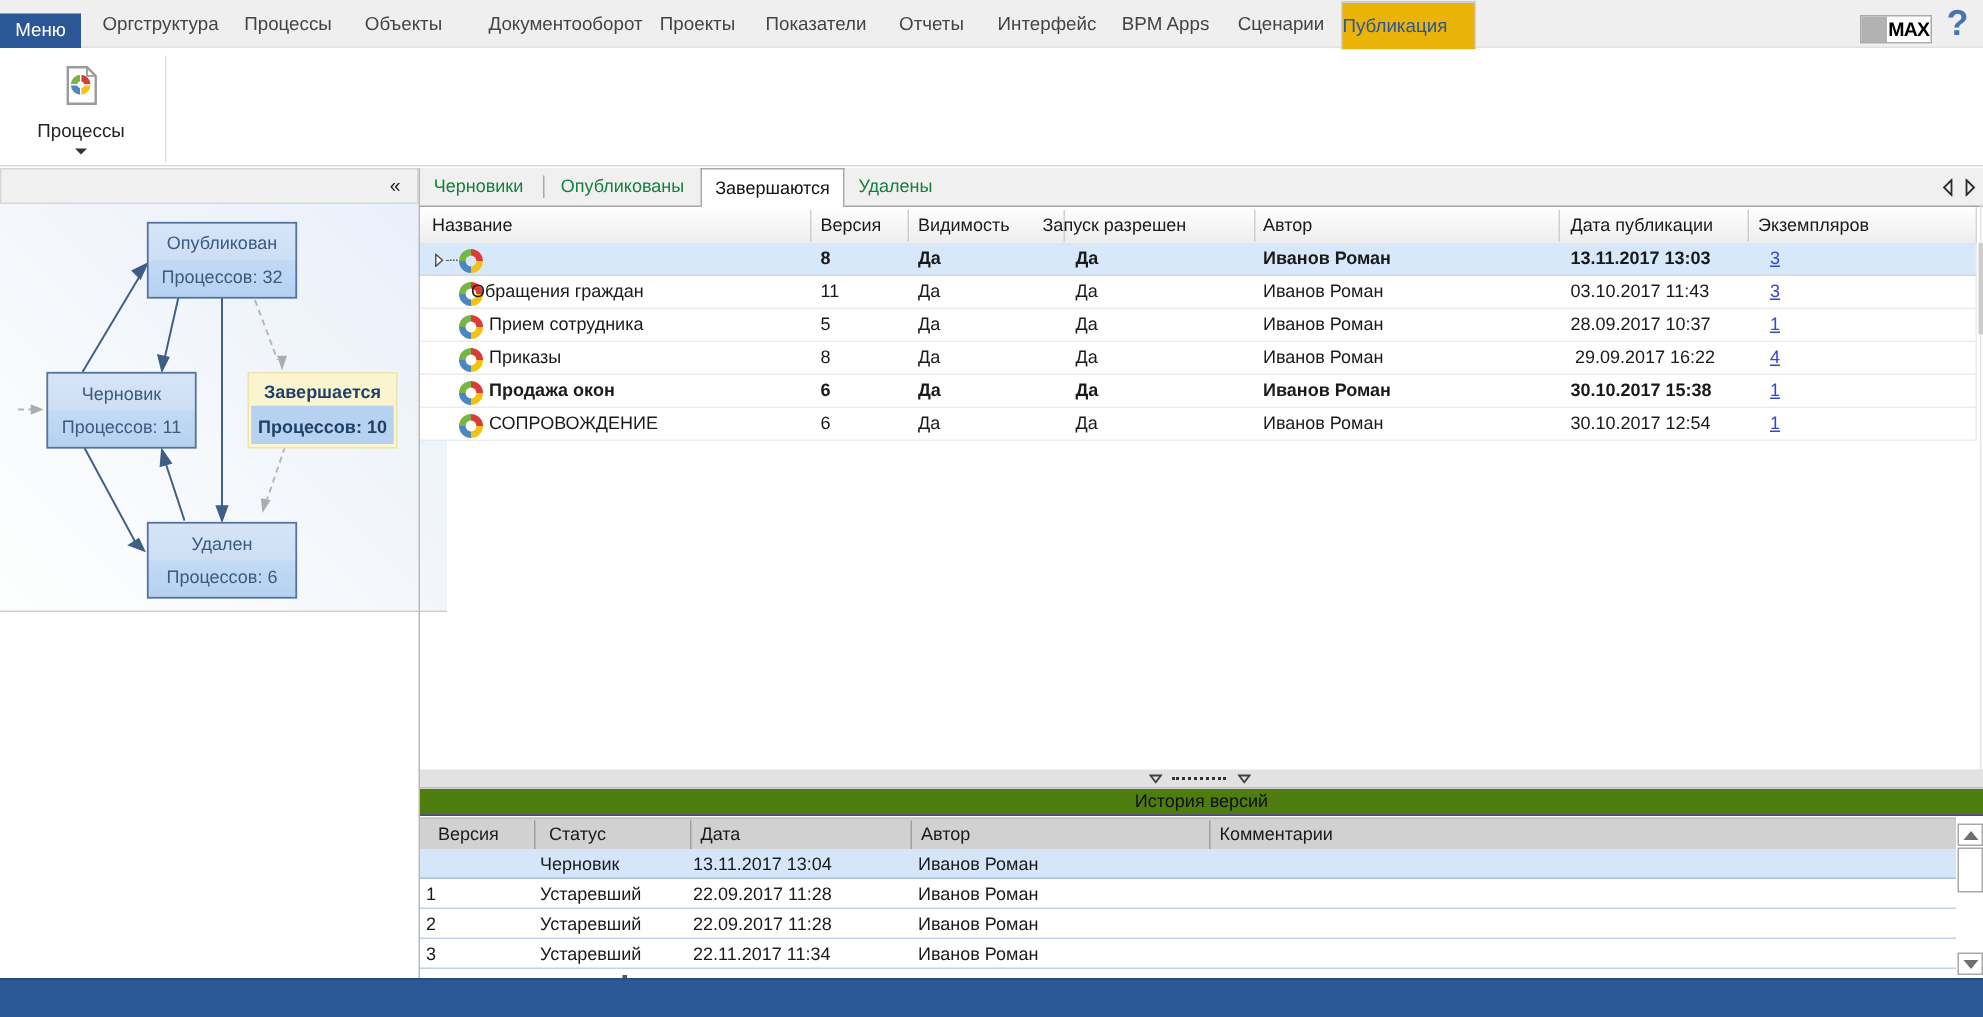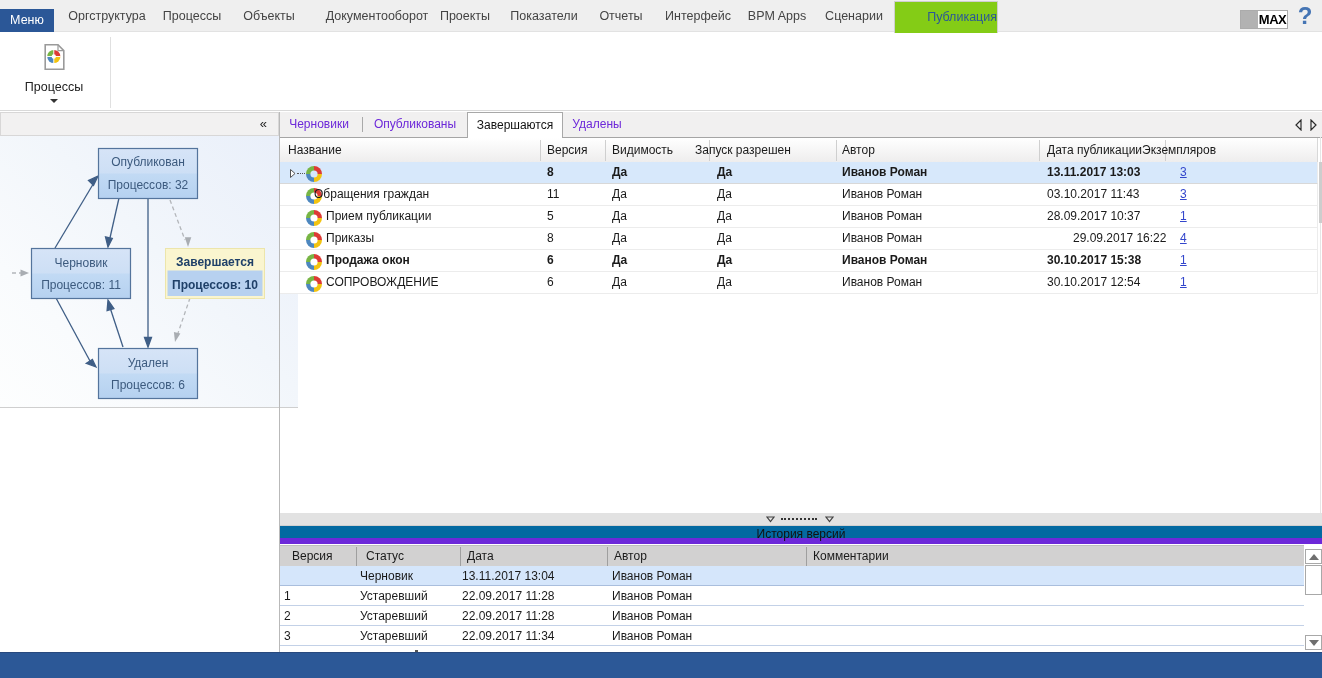--- a/index.html
+++ b/index.html
@@ -2,21 +2,21 @@
 <html><head><meta charset="utf-8">
 <style>
 * { margin:0; padding:0; box-sizing:border-box; }
 html,body { width:1322px; height:678px; overflow:hidden; background:#fff;
   font-family:"Liberation Sans", sans-serif; font-size:12px; color:#1a1a1a; }
 
 
 #menubar { position:absolute; left:0; top:0; width:1322px; height:32px; background:#efefef; border-bottom:1px solid #e2e2e2; }
 .mitem { position:absolute; top:0; height:32px; line-height:32px; transform:translateX(-50%); color:#444; font-size:12.5px; white-space:nowrap; }
 #tab-menu { position:absolute; left:0px; top:9px; width:54px; height:23px; background:#2b5797; color:#fff; text-align:center; line-height:23px; font-size:12.5px; }
-#tab-pub { position:absolute; left:894px; top:1px; width:104px; height:32px; background:#84cc16; border:1px solid #cfcfcf; border-bottom:none; color:#2b5797; text-align:right; line-height:30px; font-size:12.5px; }
+#tab-pub { position:absolute; left:894px; top:1px; width:90px; height:32px; background:#eab308; border:1px solid #cfcfcf; border-bottom:none; color:#2b5797; text-align:left; line-height:30px; font-size:12.5px; }
 #maxlogo { position:absolute; left:1240px; top:10px; width:48px; height:19px; border:1px solid #ababab; background:#fff; }
 #maxlogo .sq { position:absolute; left:0; top:0; width:17px; height:17px; background:#b2b2b2; }
 #maxlogo .tx { position:absolute; left:17px; top:0; width:29px; height:17px; font-weight:bold; font-size:13px; line-height:17px; text-align:center; color:#000; letter-spacing:-0.5px; }
 #help { position:absolute; left:1295px; top:2px; width:20px; height:28px; color:#4575b4; font-size:24px; font-weight:bold; text-align:center; line-height:28px; }
 
 
 #toolbar { position:absolute; left:0; top:33px; width:1322px; height:77px; background:#fff; }
 #tsep { position:absolute; left:110px; top:4px; width:1px; height:71px; background:#e0e0e0; }
 #toolicon { position:absolute; left:44px; top:11px; }
 #toollabel { position:absolute; left:0px; top:47px; width:108px; text-align:center; font-size:12.5px; color:#222; }
@@ -25,39 +25,39 @@
 
 
 #lp-header { position:absolute; left:0; top:112px; width:279px; height:24px; background:#f2f1f1; border:1px solid #d8d7d7; }
 #lp-header .t { position:absolute; left:0; top:0; width:250px; text-align:center; line-height:22px; color:#111; }
 #lp-header .c { position:absolute; right:11px; top:0; line-height:22px; font-size:13px; color:#222; }
 #lp-diagram { position:absolute; left:0; top:136px; width:298px; height:272px; background:linear-gradient(225deg, #e9effa 0%, #f2f6fb 45%, #f9fbfd 75%, #fdfefe 100%); border-bottom:1px solid #cfcfcf; }
 #vline-left { position:absolute; left:279px; top:112px; width:1px; height:541px; background:#b9b9b9; }
 
 
 #tabbar { position:absolute; left:280px; top:112px; width:1042px; height:26px; background:#f1f0f0; border-bottom:1px solid #a5a5a5; }
-.ttab { position:absolute; top:0; height:25px; line-height:25px; transform:translateX(-50%); color:#6d28d9; white-space:nowrap; }
+.ttab { position:absolute; top:0; height:25px; line-height:25px; transform:translateX(-50%); color:#15803d; white-space:nowrap; }
 #tabsep1 { position:absolute; left:362px; top:5px; width:1px; height:15px; background:#a9a9a9; }
 #acttab { position:absolute; left:187px; top:0px; width:96px; height:26px; background:#fff; border:1px solid #a8a8a8; border-bottom:none; text-align:center; line-height:24px; color:#111; z-index:3; }
 #navarr { position:absolute; left:1293px; top:7px; width:26px; height:12px; font-size:9px; color:#333; letter-spacing:3px; }
 
 
 #thead { position:absolute; left:280px; top:138px; width:1038px; border-right:1px solid #d8d8d8; height:25px; background:linear-gradient(#ffffff, #eeeded); border-bottom:1px solid #d5d5d5; }
 .hcell { position:absolute; top:0; height:24px; line-height:24px; color:#1a1a1a; }
 .hsep { position:absolute; top:2px; width:1px; height:21px; background:#cfcfcf; }
 .trow { position:absolute; left:280px; width:1038px; border-right:1px solid #ececec; height:22px; border-bottom:1px solid #ececec; background:#fff; }
 .trow.sel { background:#d7e8fb; border-bottom:1px solid #d8d8d8; }
 .trow.b { font-weight:bold; }
 .cell { position:absolute; top:0; height:21px; line-height:21px; white-space:nowrap; }
 .icon16 { position:absolute; left:26px; top:4px; }
 .lnk { color:#3346cc; text-decoration:underline; }
 
 
 #splitter { position:absolute; left:280px; top:513px; width:1042px; height:12px; background:#e2e2e2; }
-#histbar { position:absolute; left:280px; top:525px; width:1042px; height:19px; background:#0369a1; border-top:1px solid #d0d0d0; border-bottom:6px solid #6d28d9; text-align:center; line-height:17px; color:#111; }
+#histbar { position:absolute; left:280px; top:525px; width:1042px; height:19px; background:#4d7c0f; border-top:1px solid #d0d0d0; border-bottom:1px solid #6d28d9; text-align:center; line-height:17px; color:#111; }
 
 
 #bhead { position:absolute; left:280px; top:545px; width:1024px; height:21px; background:#d2d1d1; border-top:1px solid #bdbdbd; }
 .bhcell { position:absolute; top:0; height:20px; line-height:20px; color:#1a1a1a; }
 .bhsep { position:absolute; top:1px; width:1px; height:19px; background:#9f9f9f; }
 .brow { position:absolute; left:280px; width:1024px; height:20px; background:#fff; border-bottom:1px solid #c3d1e7; }
 .brow.sel { background:#d5e6fb; border-bottom:1px solid #a9bedd; }
 
 
 #sb-up, #sb-th, #sb-dn { position:absolute; left:1305px; width:17px; background:#fff; border:1px solid #a8a8a8; }
@@ -185,21 +185,21 @@
   <div class="hcell" style="left:267px">Версия</div>
   <div class="hsep" style="left:325px"></div>
   <div class="hcell" style="left:332px">Видимость</div>
   <div class="hsep" style="left:429px"></div>
   <div class="hcell" style="left:415px">Запуск разрешен</div>
   <div class="hsep" style="left:556px"></div>
   <div class="hcell" style="left:562px">Автор</div>
   <div class="hsep" style="left:759px"></div>
   <div class="hcell" style="left:767px">Дата публикации</div>
   <div class="hsep" style="left:885px"></div>
-  <div class="hcell" style="left:862px">Экземпляров</div>
+  <div class="hcell" style="left:892px">Экземпляров</div>
 </div>
 
 <div class="trow sel b" style="top:162px">
   <svg style="position:absolute;left:10px;top:7px" width="6" height="9" viewBox="0 0 6 9">
       <path d="M0.5 0.5 L5 4.5 L0.5 8.5 Z" fill="#fff" stroke="#555" stroke-width="1"></path>
     </svg>
   <div style="position:absolute;left:17px;top:11px;width:8px;border-top:1px dotted #555"></div>
   <div class="icon16"><svg width="16" height="16" viewBox="0 0 16 16">
         <path d="M8 8 L8 0 A8 8 0 0 1 16 8 Z" fill="#dd3b35"></path>
         <path d="M8 8 L16 8 A8 8 0 0 1 8 16 Z" fill="#f2c310"></path>
@@ -231,42 +231,42 @@
   <div class="cell lnk" style="left:900px">3</div>
 </div>
 <div class="trow" style="top:206px">
   <div class="icon16"><svg width="16" height="16" viewBox="0 0 16 16">
         <path d="M8 8 L8 0 A8 8 0 0 1 16 8 Z" fill="#dd3b35"></path>
         <path d="M8 8 L16 8 A8 8 0 0 1 8 16 Z" fill="#f2c310"></path>
         <path d="M8 8 L8 16 A8 8 0 0 1 0 8 Z" fill="#4d87bf"></path>
         <path d="M8 8 L0 8 A8 8 0 0 1 8 0 Z" fill="#77b544"></path>
         <circle cx="8" cy="8" r="3.6" fill="#ffffff"></circle>
       </svg></div>
-  <div class="cell" style="left:46px">Прием публикации</div>
+  <div class="cell" style="left:46px">Прием сотрудника</div>
   <div class="cell" style="left:267px">5</div>
   <div class="cell" style="left:332px">Да</div>
   <div class="cell" style="left:437px">Да</div>
   <div class="cell" style="left:562px">Иванов Роман</div>
   <div class="cell" style="left:767px">28.09.2017 10:37</div>
   <div class="cell lnk" style="left:900px">1</div>
 </div>
 <div class="trow" style="top:228px">
   <div class="icon16"><svg width="16" height="16" viewBox="0 0 16 16">
         <path d="M8 8 L8 0 A8 8 0 0 1 16 8 Z" fill="#dd3b35"></path>
         <path d="M8 8 L16 8 A8 8 0 0 1 8 16 Z" fill="#f2c310"></path>
         <path d="M8 8 L8 16 A8 8 0 0 1 0 8 Z" fill="#4d87bf"></path>
         <path d="M8 8 L0 8 A8 8 0 0 1 8 0 Z" fill="#77b544"></path>
         <circle cx="8" cy="8" r="3.6" fill="#ffffff"></circle>
       </svg></div>
   <div class="cell" style="left:46px">Приказы</div>
   <div class="cell" style="left:267px">8</div>
   <div class="cell" style="left:332px">Да</div>
   <div class="cell" style="left:437px">Да</div>
   <div class="cell" style="left:562px">Иванов Роман</div>
-  <div class="cell" style="left:793px">29.09.2017 16:22</div>
+  <div class="cell" style="left:770px">29.09.2017 16:22</div>
   <div class="cell lnk" style="left:900px">4</div>
 </div>
 <div class="trow b" style="top:250px">
   <div class="icon16"><svg width="16" height="16" viewBox="0 0 16 16">
         <path d="M8 8 L8 0 A8 8 0 0 1 16 8 Z" fill="#dd3b35"></path>
         <path d="M8 8 L16 8 A8 8 0 0 1 8 16 Z" fill="#f2c310"></path>
         <path d="M8 8 L8 16 A8 8 0 0 1 0 8 Z" fill="#4d87bf"></path>
         <path d="M8 8 L0 8 A8 8 0 0 1 8 0 Z" fill="#77b544"></path>
         <circle cx="8" cy="8" r="3.6" fill="#ffffff"></circle>
       </svg></div>
@@ -332,21 +332,21 @@
 </div>
 <div class="brow" style="top:606px">
   <div class="cell" style="left:4px">2</div>
   <div class="cell" style="left:80px">Устаревший</div>
   <div class="cell" style="left:182px">22.09.2017 11:28</div>
   <div class="cell" style="left:332px">Иванов Роман</div>
 </div>
 <div class="brow" style="top:626px">
   <div class="cell" style="left:4px">3</div>
   <div class="cell" style="left:80px">Устаревший</div>
-  <div class="cell" style="left:182px">22.09.2017 11:34</div>
+  <div class="cell" style="left:182px">22.11.2017 11:34</div>
   <div class="cell" style="left:332px">Иванов Роман</div>
 </div>
 <div class="brow" style="top:646px;height:6px;overflow:hidden;border-bottom:none">
   <div style="position:absolute;left:135px;top:4px;width:3px;height:2px;background:#555"></div>
 </div>
 
 <div id="sb-up">
     <div class="arr-up"></div>
   </div>
 <div id="sb-th"></div>

